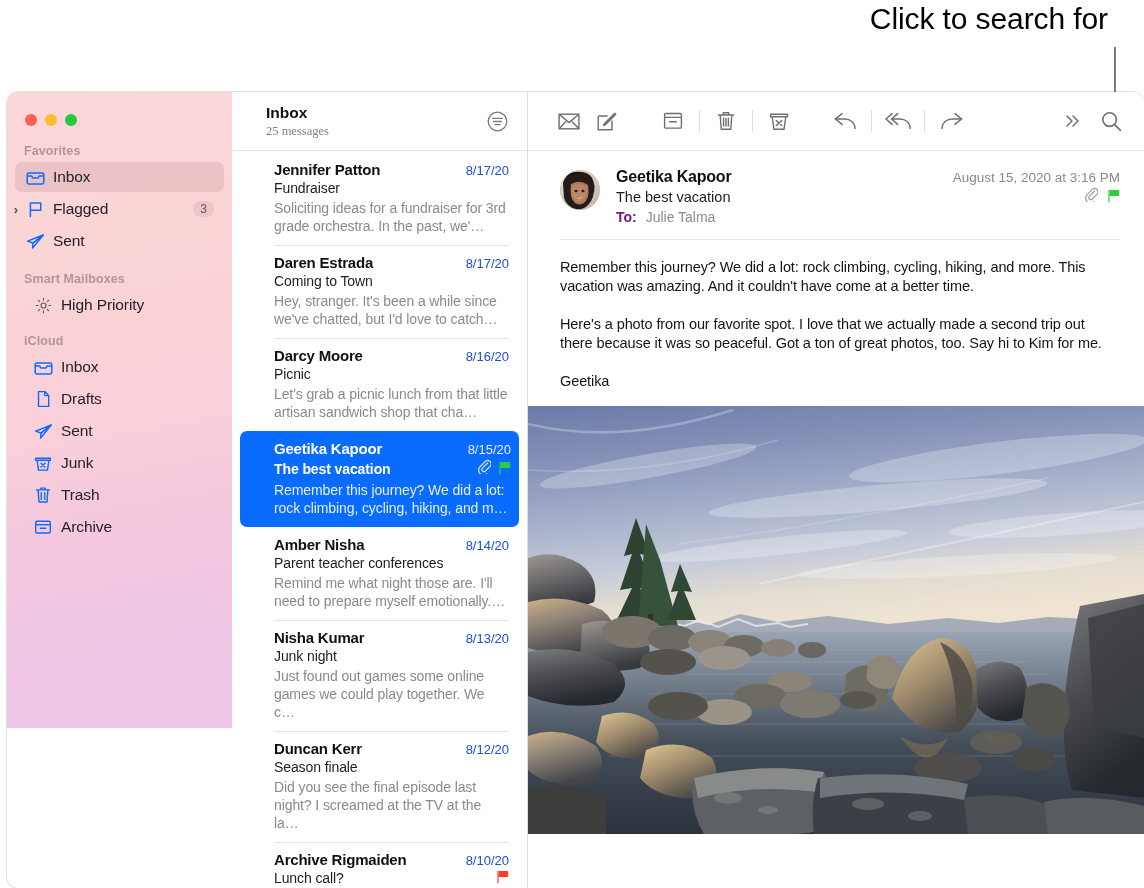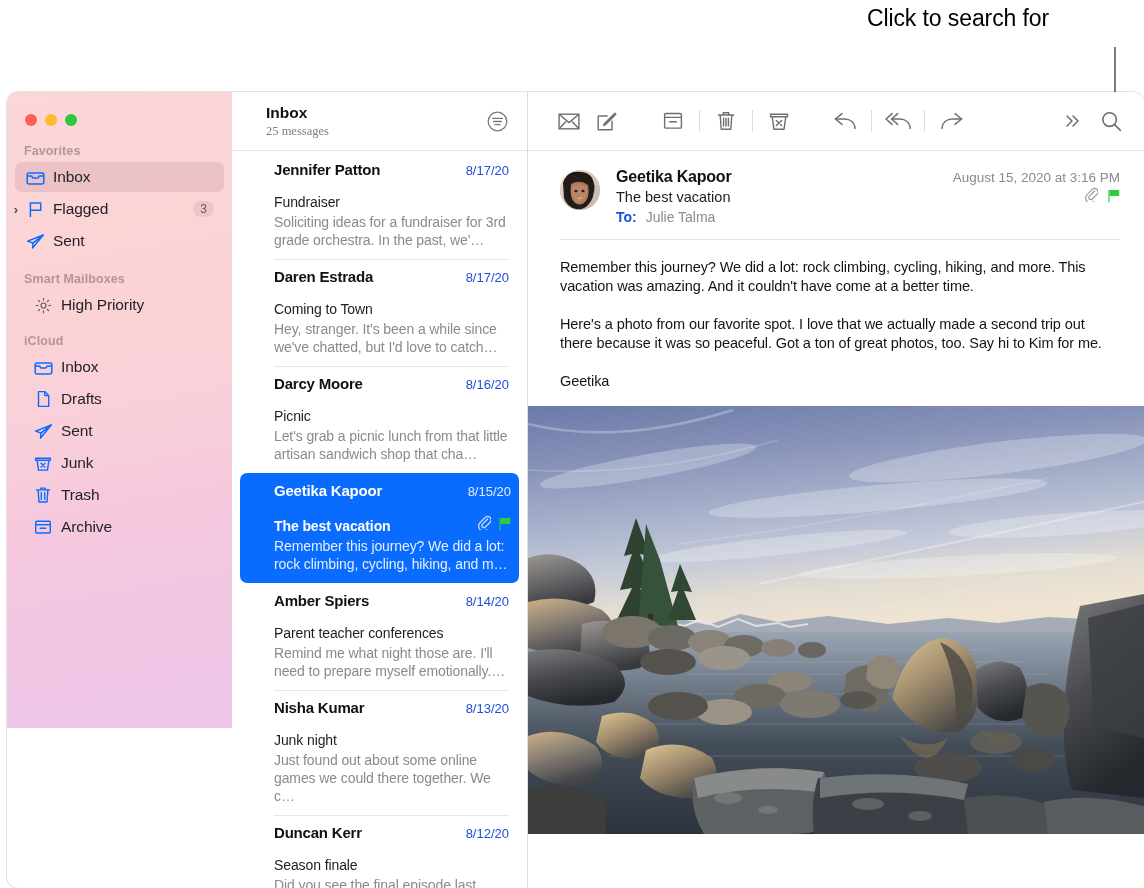--- a/index.html
+++ b/index.html
@@ -7,22 +7,22 @@
     width: 1144px; height: 888px;
     background: #ffffff;
     font-family: "Liberation Sans", sans-serif;
     overflow: hidden;
   }
   #stage { position: relative; width: 1144px; height: 888px; background:#fff; }
 
   
   .callout {
     position: absolute; top: 2px; right: 36px;
-    width: 300px; text-align: center;
-    font-size: 23px; line-height: 33px; color: #000;
+    width: 300px; text-align: right;
+    font-size: 30px; line-height: 33px; color: #000;
     letter-spacing: -0.1px;
   }
   .callout-line {
     position: absolute; left: 1114px; top: 47px;
     width: 2px; height: 47px; background: #7d7d7d;
   }
 
   
   .window {
     position: absolute; left: 7px; top: 92px;
@@ -107,21 +107,21 @@
   }
   .msgrow + .msgrow::before {
     content: ""; position: absolute; left: 32px; right: 8px; top: 0;
     height: 1px; background: #e6e6e6;
   }
   .msgrow.selected { background: #0a6cff; margin: 0 8px; padding-left: 34px; }
   .msgrow.selected::before, .msgrow.selected + .msgrow::before { background: transparent; }
   .mr-line1 { display: flex; align-items: baseline; justify-content: space-between; text-align: center; }
   .mr-from { font-size: 15px; font-weight: bold; color: #111; letter-spacing: -0.2px; }
   .mr-date { font-size: 13px; color: #1d4ed8; white-space: nowrap; padding-left: 8px; }
-  .mr-line2 { display: flex; align-items: flex-end; justify-content: space-between; margin-top: 16px; }
+  .mr-line2 { display: flex; align-items: center; justify-content: space-between; margin-top: 2px; }
   .mr-subject { font-size: 14px; color: #1d1d1d; letter-spacing: -0.1px; }
   .mr-marks { display: flex; align-items: center; gap: 7px; padding-left: 8px; }
   .mr-snippet {
     font-size: 14px; color: #8a8a8a; line-height: 18px; margin-top: 3px;
     letter-spacing: -0.1px;
   }
   .msgrow.selected .mr-from, .msgrow.selected .mr-subject { color: #fff; }
   .msgrow.selected .mr-date { color: #e2ecff; }
   .msgrow.selected .mr-snippet { color: #e4eeff; }
   .msgrow.selected .mr-subject { font-weight: bold; }
@@ -152,21 +152,21 @@
     overflow: hidden; position: relative;
     background: #c8b7ab;
   }
   .mh-fields { flex: 1 1 auto; min-width: 0; }
   .mh-row { display: flex; align-items: baseline; justify-content: space-between; }
   .mh-from { font-size: 16px; font-weight: bold; color: #111; letter-spacing: -0.2px; }
   .mh-when { font-size: 13.5px; color: #8a8a8a; white-space: nowrap; }
   .mh-subject { font-size: 14.5px; color: #1d1d1d; margin-top: 3px; }
   .mh-marks { display: flex; align-items: center; gap: 9px; }
   .mh-to { font-size: 14px; margin-top: 3px; }
-  .mh-to b { color: #1d4ed8; font-weight: bold; }
+  .mh-to b { color: #701a75; font-weight: bold; }
   .mh-to span { color: #8c8c8c; margin-left: 5px; }
   .msg-rule { height: 1px; background: #e3e3e3; margin: 14px 24px 0 32px; }
 
   .msg-body { padding: 18px 24px 0 32px; }
   .msg-body p {
     font-size: 14.5px; line-height: 19px; color: #141414;
     letter-spacing: -0.1px; margin-bottom: 19px;
   }
   .msg-body p:last-child { margin-bottom: 0; }
 
@@ -381,38 +381,38 @@
                   <path d="M2.6 1.0 h9.6 v6.0 h-9.6 Z"></path>
                 </svg>
               </span>
             </span>
           </div>
           <div class="mr-snippet">Remember this journey? We did a lot: rock climbing, cycling, hiking, and m…</div>
         </div>
 
         <div class="msgrow">
           <div class="mr-line1">
-            <span class="mr-from">Amber Spiers</span>
+            <span class="mr-from">Amber Nisha</span>
             <span class="mr-date">8/14/20</span>
           </div>
           <div class="mr-line2">
             <span class="mr-subject">Parent teacher conferences</span>
           </div>
           <div class="mr-snippet">Remind me what night those are. I'll need to prepare myself emotionally.…</div>
         </div>
 
         <div class="msgrow">
           <div class="mr-line1">
             <span class="mr-from">Nisha Kumar</span>
             <span class="mr-date">8/13/20</span>
           </div>
           <div class="mr-line2">
             <span class="mr-subject">Junk night</span>
           </div>
-          <div class="mr-snippet">Just found out about some online games we could there together. We c…</div>
+          <div class="mr-snippet">Just found out games some online games we could play together. We c…</div>
         </div>
 
         <div class="msgrow">
           <div class="mr-line1">
             <span class="mr-from">Duncan Kerr</span>
             <span class="mr-date">8/12/20</span>
           </div>
           <div class="mr-line2">
             <span class="mr-subject">Season finale</span>
           </div>

